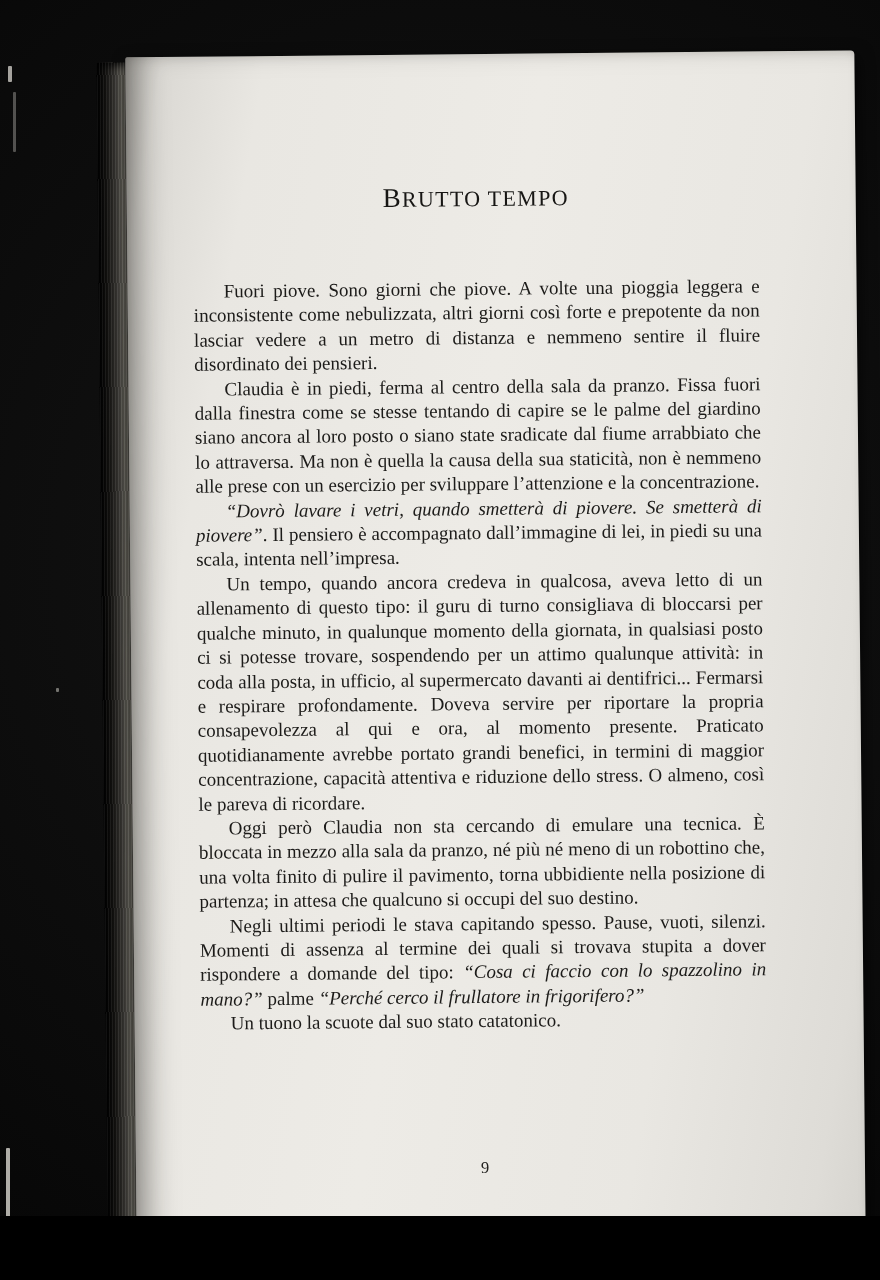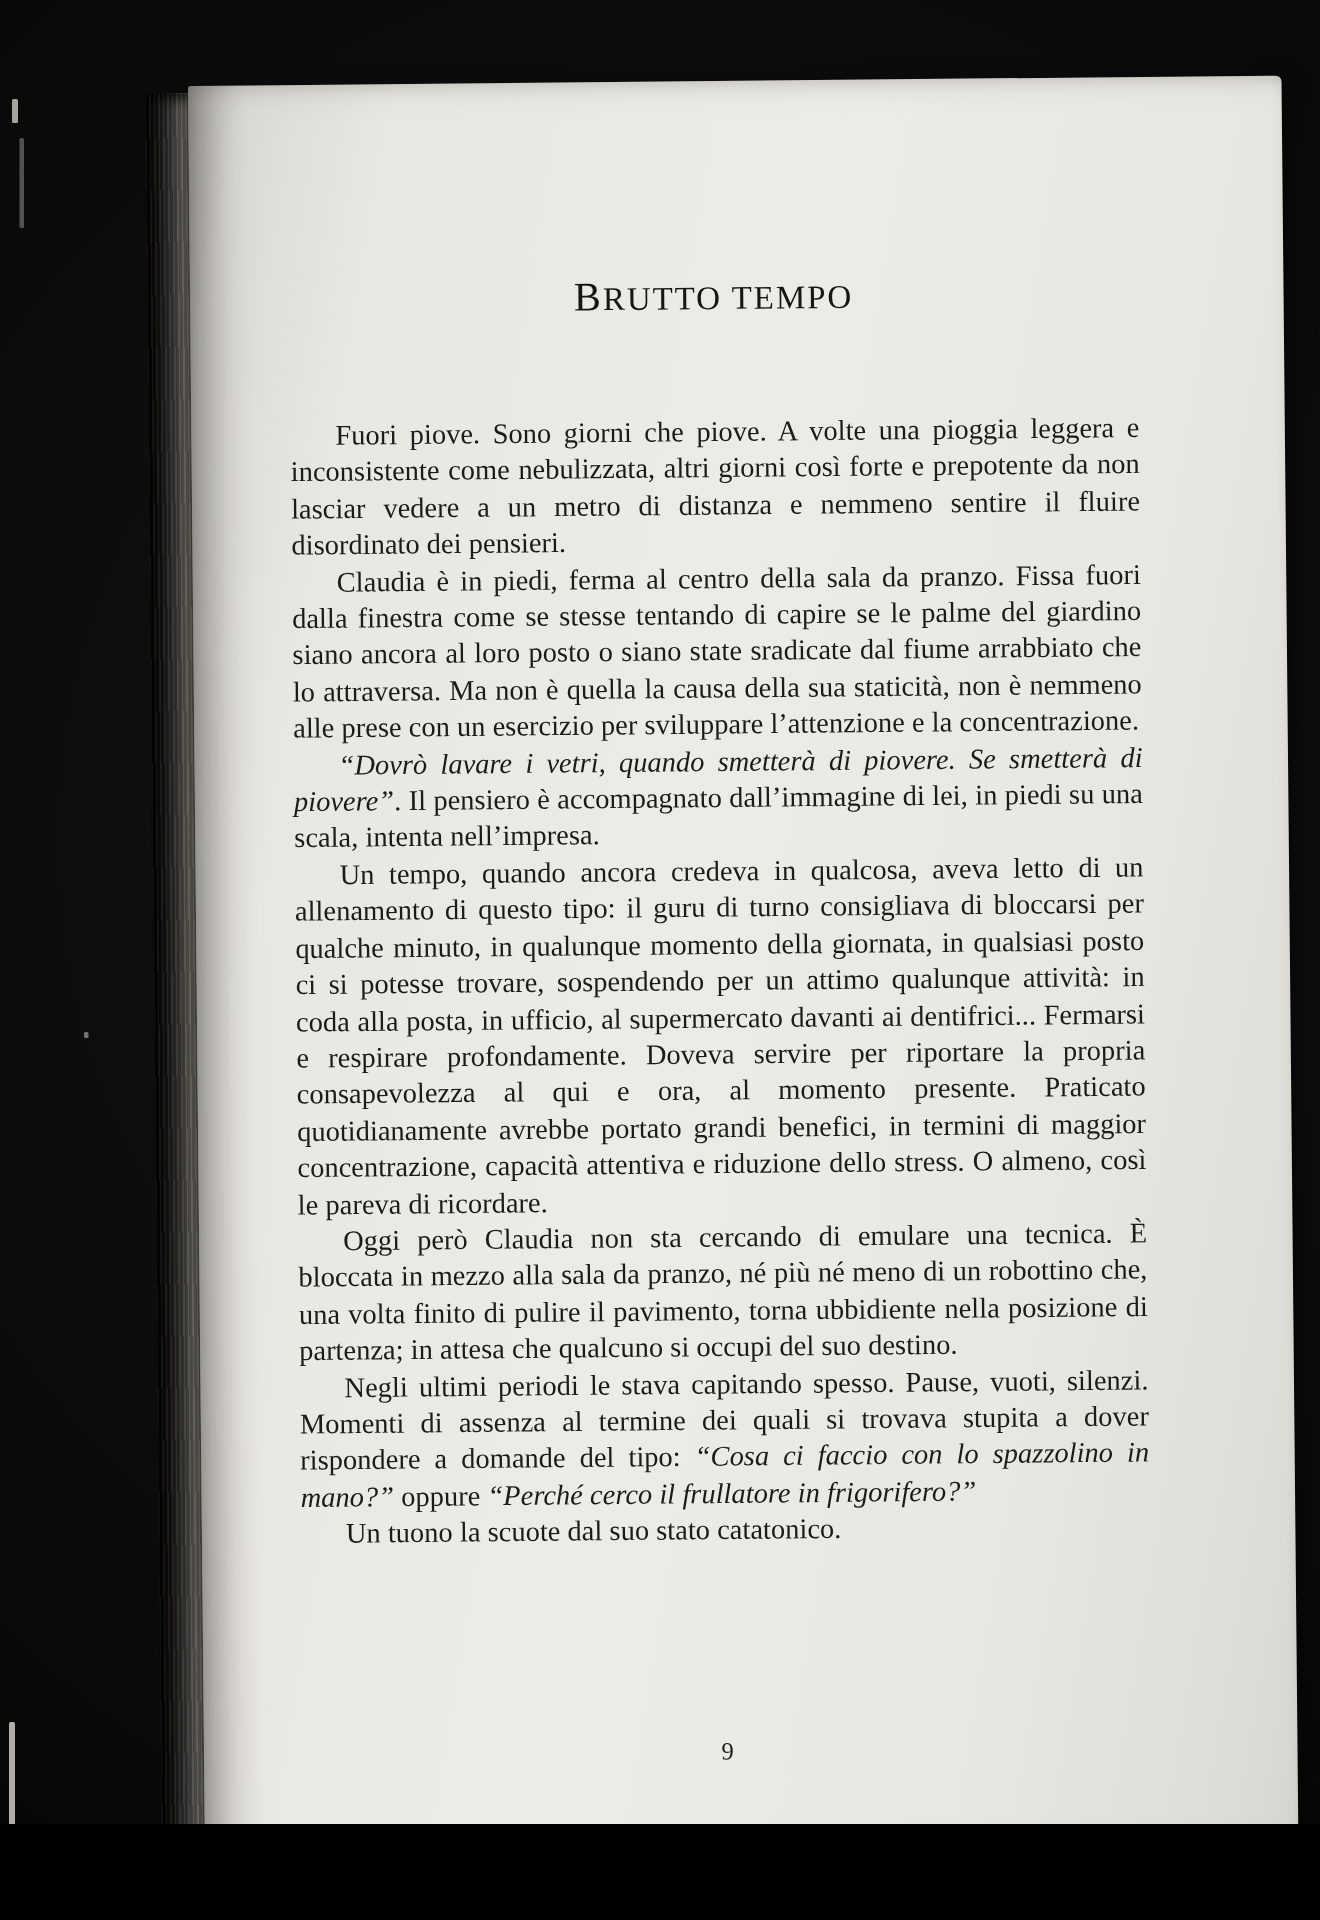--- a/index.html
+++ b/index.html
@@ -102,20 +102,20 @@
     <div class="book-edge"></div>
     <div class="page">
       <div class="page-inner">
         <h1 class="title">BRUTTO TEMPO</h1>
         <div class="body-text">
             <p><span>Fuori piove. Sono giorni che piove. A volte una pioggia leggera e inconsistente come nebulizzata, altri giorni così forte e prepotente da non lasciar vedere a un metro di distanza e nemmeno sentire il fluire disordinato dei pensieri.</span></p>
             <p><span>Claudia è in piedi, ferma al centro della sala da pranzo. Fissa fuori dalla finestra come se stesse tentando di capire se le palme del giardino siano ancora al loro posto o siano state sradicate dal fiume arrabbiato che lo attraversa. Ma non è quella la causa della sua staticità, non è nemmeno alle prese con un esercizio per sviluppare l’attenzione e la concentrazione.</span></p>
             <p><em>“Dovrò lavare i vetri, quando smetterà di piovere. Se smetterà di piovere”</em><span>. Il pensiero è accompagnato dall’immagine di lei, in piedi su una scala, intenta nell’impresa.</span></p>
             <p><span>Un tempo, quando ancora credeva in qualcosa, aveva letto di un allenamento di questo tipo: il guru di turno consigliava di bloccarsi per qualche minuto, in qualunque momento della giornata, in qualsiasi posto ci si potesse trovare, sospendendo per un attimo qualunque attività: in coda alla posta, in ufficio, al supermercato davanti ai dentifrici... Fermarsi e respirare profondamente. Doveva servire per riportare la propria consapevolezza al qui e ora, al momento presente. Praticato quotidianamente avrebbe portato grandi benefici, in termini di maggior concentrazione, capacità attentiva e riduzione dello stress. O almeno, così le pareva di ricordare.</span></p>
             <p><span>Oggi però Claudia non sta cercando di emulare una tecnica. È bloccata in mezzo alla sala da pranzo, né più né meno di un robottino che, una volta finito di pulire il pavimento, torna ubbidiente nella posizione di partenza; in attesa che qualcuno si occupi del suo destino.</span></p>
-            <p><span>Negli ultimi periodi le stava capitando spesso. Pause, vuoti, silenzi. Momenti di assenza al termine dei quali si trovava stupita a dover rispondere a domande del tipo: </span><em>“Cosa ci faccio con lo spazzolino in mano?”</em><span> oppure </span><em>“Perché cerco il frullatore in frigorifero?”</em></p>
+            <p><span>Negli ultimi periodi le stava capitando spesso. Pause, vuoti, silenzi. Momenti di assenza al termine dei quali si trovava stupita a dover rispondere a domande del tipo: </span><em>“Cosa ci faccio con lo spazzolino in mano?”</em><span> palme </span><em>“Perché cerco il frullatore in frigorifero?”</em></p>
             <p><span>Un tuono la scuote dal suo stato catatonico.</span></p>
           </div>
       </div>
       <div class="page-number">9</div>
     </div>
   </div>
 </div>
 
 </body></html>

